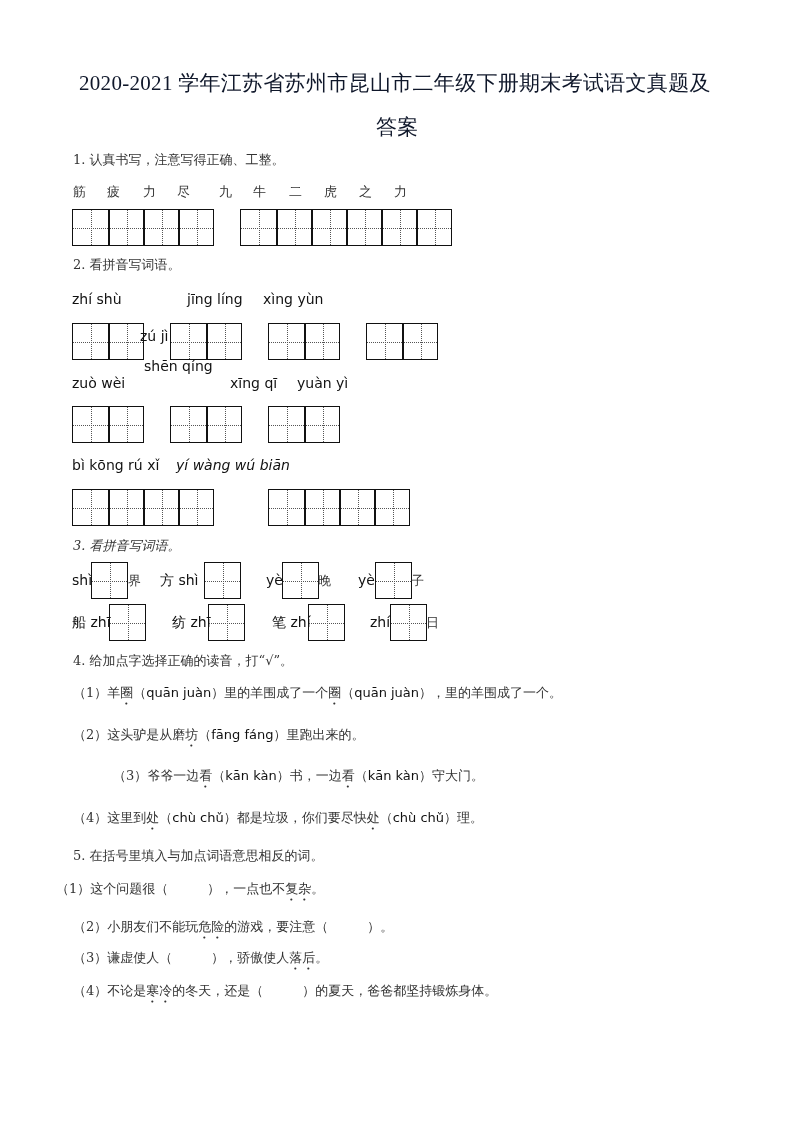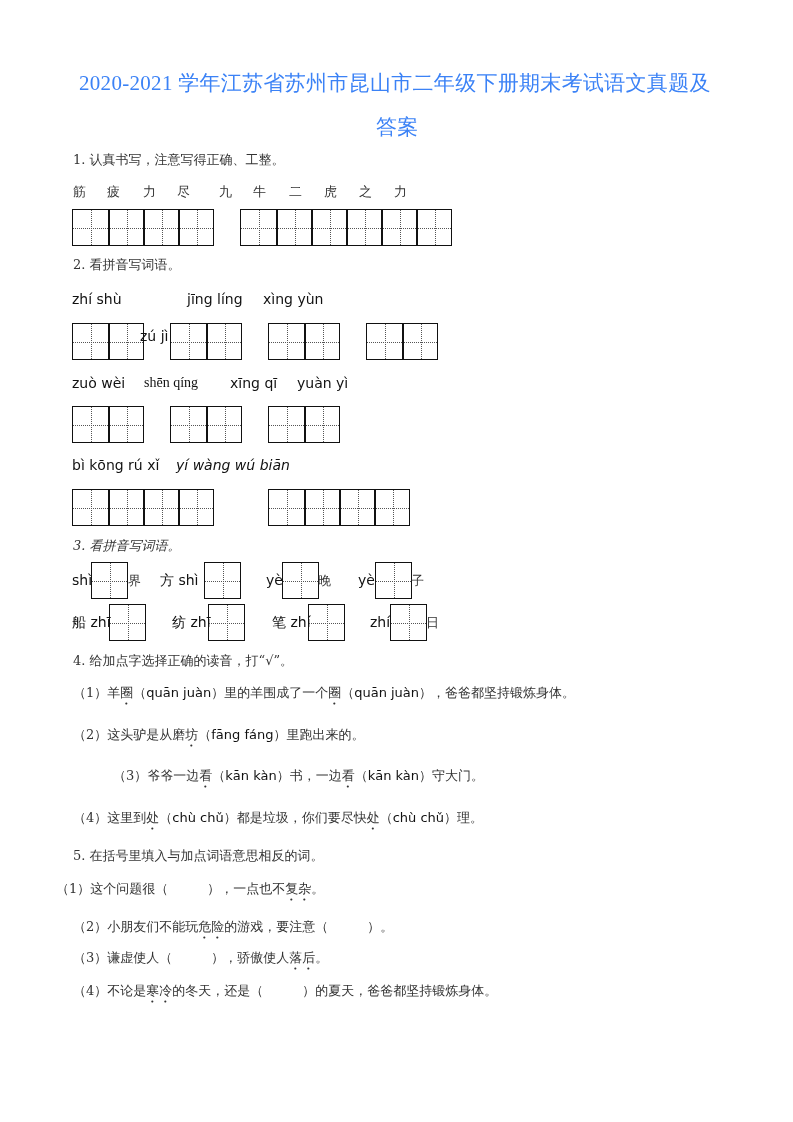--- a/index.html
+++ b/index.html
@@ -1,19 +1,19 @@
 <!DOCTYPE html>
 <html><head>
 <meta charset="utf-8">
 <style>
   html, body { margin: 0; padding: 0; background: #ffffff; }
   body { width: 793px; height: 1122px; position: relative; overflow: hidden;
          font-family: "DejaVu Serif", "Liberation Serif", serif; color: #222; }
   .abs { position: absolute; white-space: nowrap; }
-  .title { font-family: "Liberation Serif", "DejaVu Serif", serif; font-size: 21px; color: #3b82f6; letter-spacing: 0.3px; }
+  .title { font-family: "Liberation Serif", "DejaVu Serif", serif; font-size: 21px; color: #0f172a; letter-spacing: 0.3px; }
   .q { font-size: 13px; color: #333; }
   .py { font-family: "DejaVu Sans", "Liberation Sans", sans-serif; font-size: 14px; color: #111; }
   .cn { font-size: 13px; color: #333; }
   .grid { position: absolute; display: flex; border: 1.3px solid #111; box-sizing: border-box; }
   .cell { position: relative; width: 35px; height: 35px; box-sizing: border-box; }
   .cell + .cell { border-left: 2px solid #111; }
   .cell::before { content: ""; position: absolute; left: 50%; top: 0; bottom: 0; border-left: 1px dotted #555; }
   .cell::after { content: ""; position: absolute; top: 50%; left: 0; right: 0; border-top: 1px dotted #555; }
   .dot { text-emphasis: dot; -webkit-text-emphasis: dot; text-emphasis-position: under; -webkit-text-emphasis-position: under; }
   .line { font-size: 13px; color: #333; }
@@ -69,21 +69,21 @@
 <div class="grid" style="left:268px; top:323px;">
     <div class="cell"></div>
     <div class="cell"></div>
   </div>
 <div class="grid" style="left:366px; top:323px;">
     <div class="cell"></div>
     <div class="cell"></div>
   </div>
 
 <span class="abs py" style="left:72px; top:375px;">zuò wèi</span>
-<span class="abs py" style="left:144px; top:375px;font-family:Liberation Serif, serif;">shēn qíng</span>
+<span class="abs py" style="left:144px; top:358px;">shēn qíng</span>
 <span class="abs py" style="left:230px; top:375px;">xīng qī</span>
 <span class="abs py" style="left:297px; top:375px;">yuàn yì</span>
 <div class="grid" style="left:72px; top:406px;">
     <div class="cell"></div>
     <div class="cell"></div>
   </div>
 <div class="grid" style="left:170px; top:406px;">
     <div class="cell"></div>
     <div class="cell"></div>
   </div>
@@ -149,21 +149,21 @@
 
 <span class="abs py" style="left:370px; top:614px;">zhí</span>
 <div class="grid" style="left:390px; top:604px;">
     <div class="cell"></div>
   </div>
 <span class="abs cn" style="left:426px; top:614px;">日</span>
 
 <div class="abs q" style="left:73px; top:652px;">4. 给加点字选择正确的读音，打“√”。</div>
 
 <div class="abs line" style="left:73px; top:684px;">
-  <span>（1）羊</span><span class="dot">圈</span><span>（</span><span class="p">quān juàn</span><span>）里的羊围成了一个</span><span class="dot">圈</span><span>（</span><span class="p">quān juàn</span><span>），爸爸都坚持锻炼身体。</span>
+  <span>（1）羊</span><span class="dot">圈</span><span>（</span><span class="p">quān juàn</span><span>）里的羊围成了一个</span><span class="dot">圈</span><span>（</span><span class="p">quān juàn</span><span>），里的羊围成了一个。</span>
 </div>
 <div class="abs line" style="left:73px; top:726px;">
   <span>（2）这头驴是从磨</span><span class="dot">坊</span><span>（</span><span class="p">fāng fáng</span><span>）里跑出来的。</span>
 </div>
 <div class="abs line" style="left:73px; top:767px;margin-left:40px;">
   <span>（3）爷爷一边</span><span class="dot">看</span><span>（</span><span class="p">kān kàn</span><span>）书，一边</span><span class="dot">看</span><span>（</span><span class="p">kān kàn</span><span>）守大门。</span>
 </div>
 <div class="abs line" style="left:73px; top:809px;">
   <span>（4）这里到</span><span class="dot">处</span><span>（</span><span class="p">chù chǔ</span><span>）都是垃圾，你们要尽快</span><span class="dot">处</span><span>（</span><span class="p">chù chǔ</span><span>）理。</span>
 </div>

